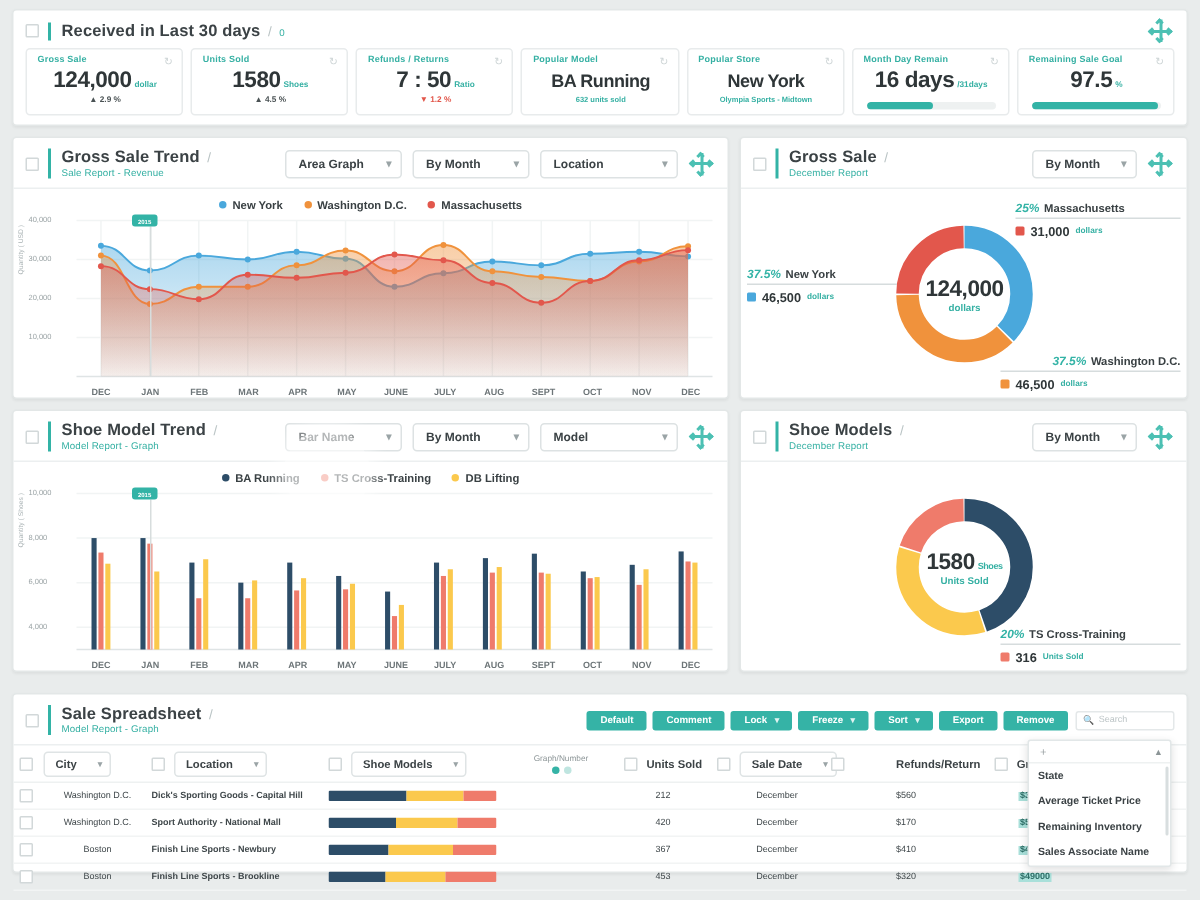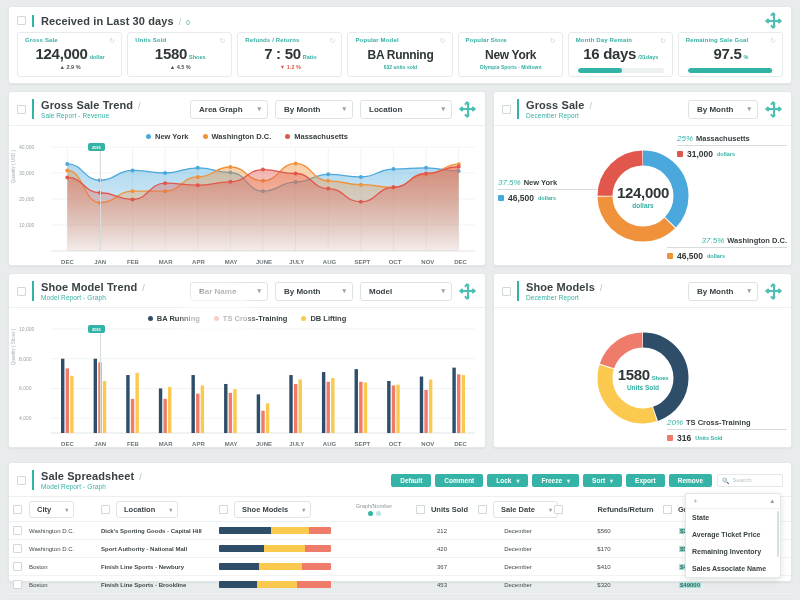--- a/index.html
+++ b/index.html
@@ -106,21 +106,21 @@
   
   .donut-wrap { position: relative; height: 146px; }
   .donut { position: absolute; width: 96px; height: 96px; left: 101px; top: 22px; }
   .donut-center { position: absolute; inset: 0; display: flex; flex-direction: column;
     align-items: center; justify-content: center; }
   .donut-num { font-size: 15px; font-weight: bold; color: #2f3638; letter-spacing: -.3px; }
   .donut-num .u { font-size: 6px; color: #35b0a3; margin-left: 2px; }
   .donut-cap { font-size: 6.5px; color: #35b0a3; font-weight: bold; margin-top: 1px; }
 
   .cal { position: absolute; font-size: 0; }
-  .cal .pct { font-size: 8px; font-weight: normal; color: #33b3a6; font-style: italic; }
+  .cal .pct { font-size: 8px; font-weight: bold; color: #33b3a6; font-style: italic; }
   .cal .nm { font-size: 7.5px; font-weight: bold; color: #394043; margin-left: 3px; }
   .cal .rule { height: 1px; background: #d6dcdd; margin: 2px 0 3px 0; }
   .cal .valrow { display: flex; align-items: center; gap: 4px; }
   .cal .sw { width: 6px; height: 6px; border-radius: 1px; }
   .cal .val { font-size: 8.5px; font-weight: bold; color: #2f3638; }
   .cal .vu { font-size: 5.5px; font-weight: bold; color: #35b0a3; }
 
   
   .sheet { height: 120px; }
   .sheet-head { display: flex; align-items: center; padding: 7px 8px 6px 8px; border-bottom: 1px solid #eceff0;}
@@ -149,21 +149,21 @@
   .gn .dots i.off { background: #bfe5e0; }
 
   .trow { display: flex; align-items: center; height: 18px; border-bottom: 1px solid #f2f4f4; padding: 0 4px; }
   .td { font-size: 6px; color: #3f474a; }
   .td.b { font-weight: bold; }
   .bar3 { display: flex; height: 7px; width: 100%; border-radius: 1px; overflow: hidden; }
   .bar3 i { display: block; height: 100%; }
   .money-sel { background: #a9e0da; color: #2f6f68; font-weight: bold; padding: 0 1px; }
 
   .c-chk   { width: 16px; }
-  .c-city  { width: 72px; }
+  .c-city  { width: 72px; text-align: center; }
   .c-loc   { width: 118px; }
   .c-graph { width: 120px; }
   .c-units { width: 66px; text-align: center; }
   .c-date  { width: 86px; text-align: center; }
   .c-ref   { width: 86px; text-align: center; gap: 32px; }
   .c-gross { width: 86px; text-align: center; }
 
   
   .dropdown {
     position: absolute; right: 10px; top: 30px; width: 96px; z-index: 30;

